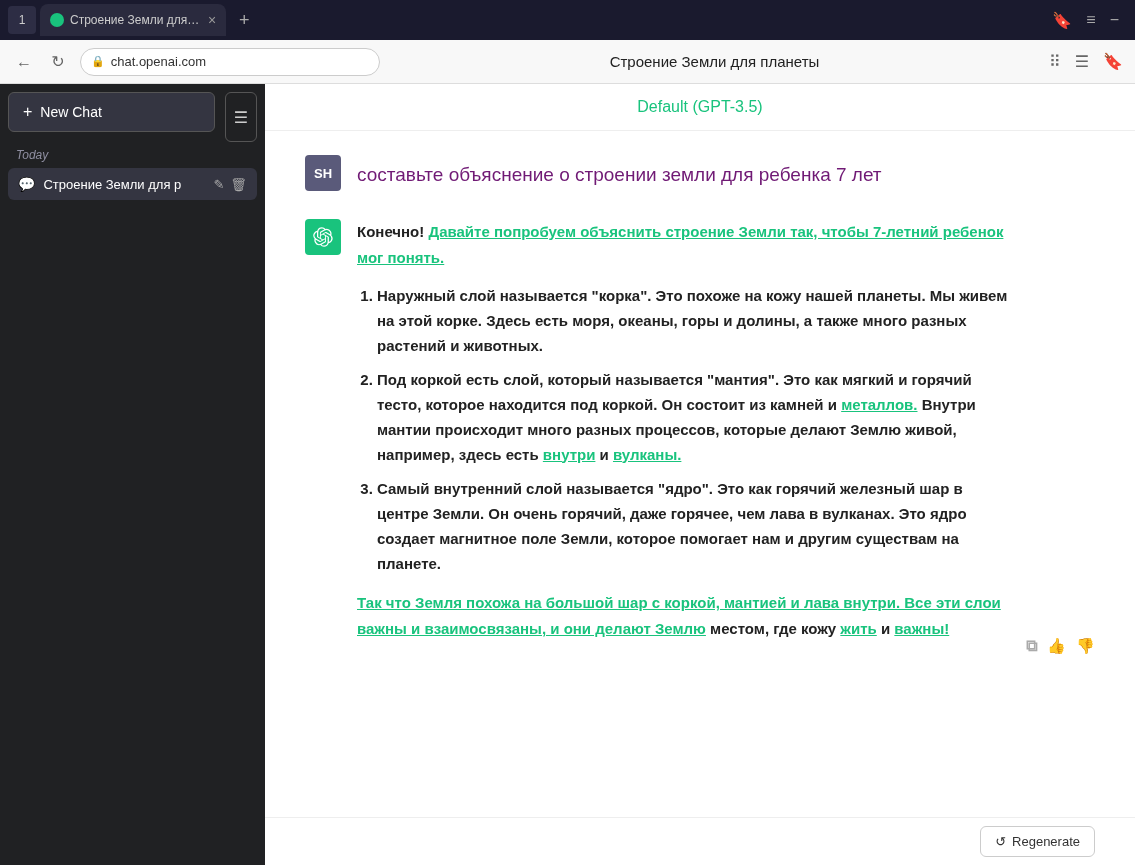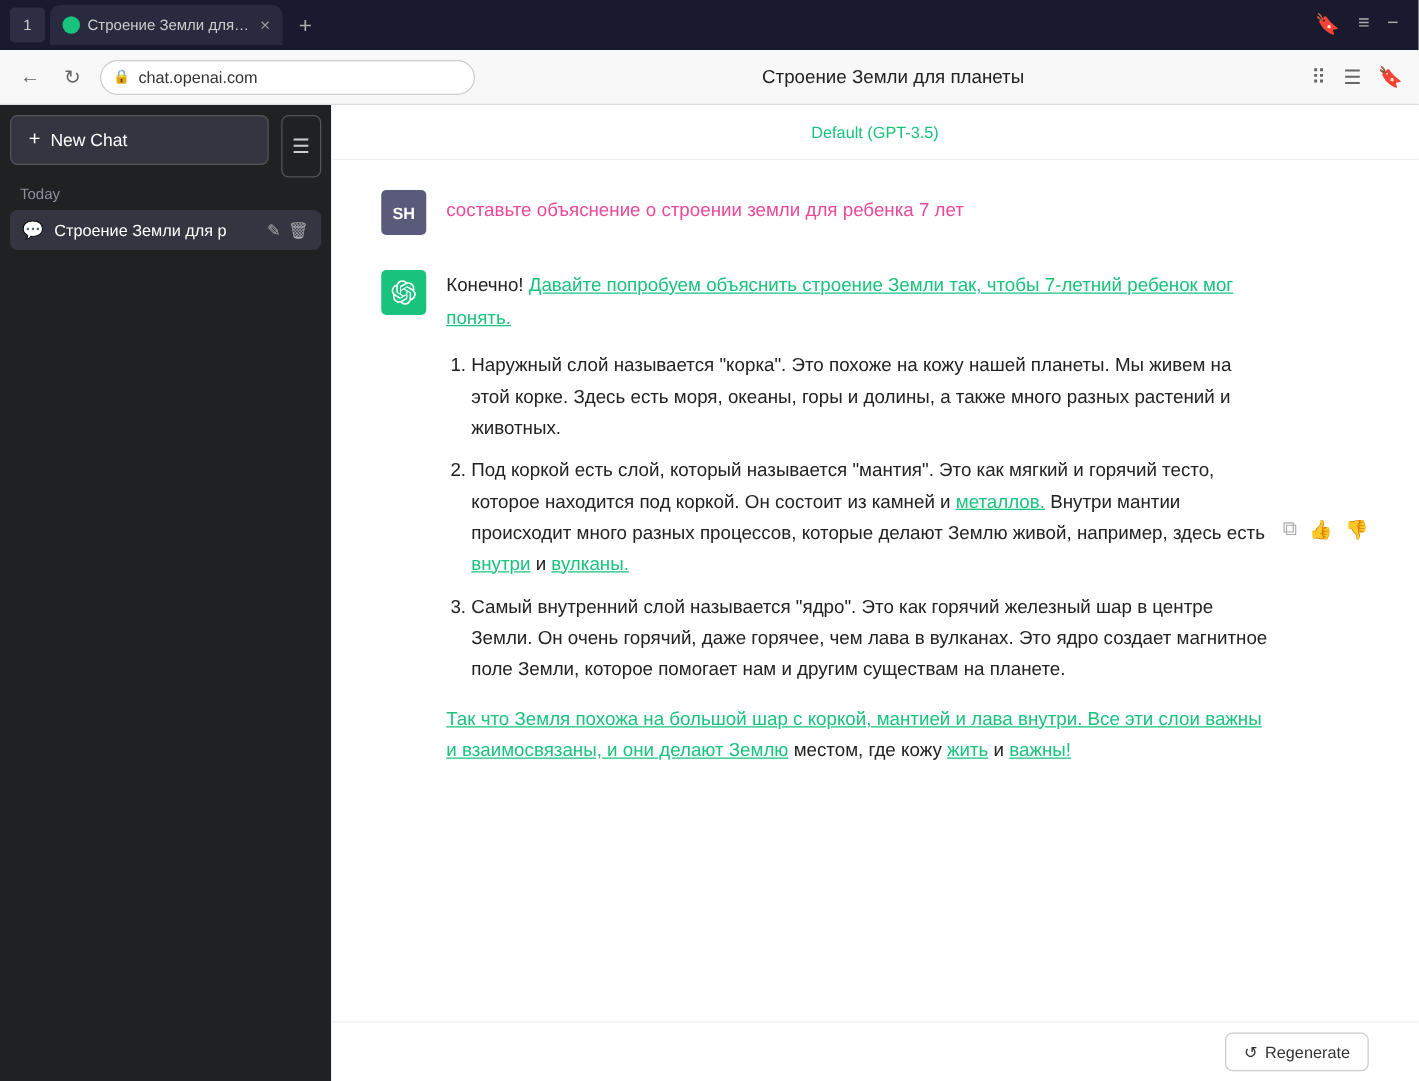--- a/index.html
+++ b/index.html
@@ -168,20 +168,21 @@
       align-items: stretch;
     }
     .new-chat-main {
       flex: 1;
     }
     .section-label {
       color: #8e8ea0;
       font-size: 12px;
       padding: 6px 8px;
       font-weight: 500;
+      font-style: italic;
     }
     .chat-item {
       display: flex;
       align-items: center;
       gap: 8px;
       padding: 8px 10px;
       border-radius: 6px;
       background: #343541;
       color: #fff;
       font-size: 13px;
@@ -206,21 +207,21 @@
       flex: 1;
       display: flex;
       flex-direction: column;
       background: #fff;
       overflow: hidden;
     }
     .model-header {
       text-align: center;
       padding: 14px;
       border-bottom: 1px solid #eee;
-      font-size: 13px;
+      font-size: 16px;
       color: #19c37d;
     }
     .chat-messages {
       flex: 1;
       overflow-y: auto;
       padding: 24px 40px;
     }
 
     
     .user-message {
@@ -233,22 +234,22 @@
       width: 36px; height: 36px;
       background: #5a5a7a;
       border-radius: 4px;
       display: flex; align-items: center; justify-content: center;
       color: #fff;
       font-size: 13px;
       font-weight: 600;
       flex-shrink: 0;
     }
     .user-text {
-      font-size: 15px;
-      color: #ec4899;
+      font-size: 19px;
+      color: #701a75;
       padding-top: 6px;
       line-height: 1.5;
     }
 
     
     .ai-message {
       display: flex;
       align-items: flex-start;
       gap: 16px;
       margin-bottom: 24px;
@@ -279,22 +280,23 @@
     .ai-actions {
       display: flex;
       gap: 10px;
       align-items: center;
       color: #aaa;
       font-size: 16px;
       padding-top: 4px;
     }
     .ai-message-row {
       display: flex;
-      align-items: center;
+      align-items: flex-end;
       gap: 12px;
+      font-weight: bold;
     }
     .ai-message-main {
       flex: 1;
     }
 
     
     .regenerate-bar {
       border-top: 1px solid #eee;
       padding: 8px 40px;
       display: flex;

